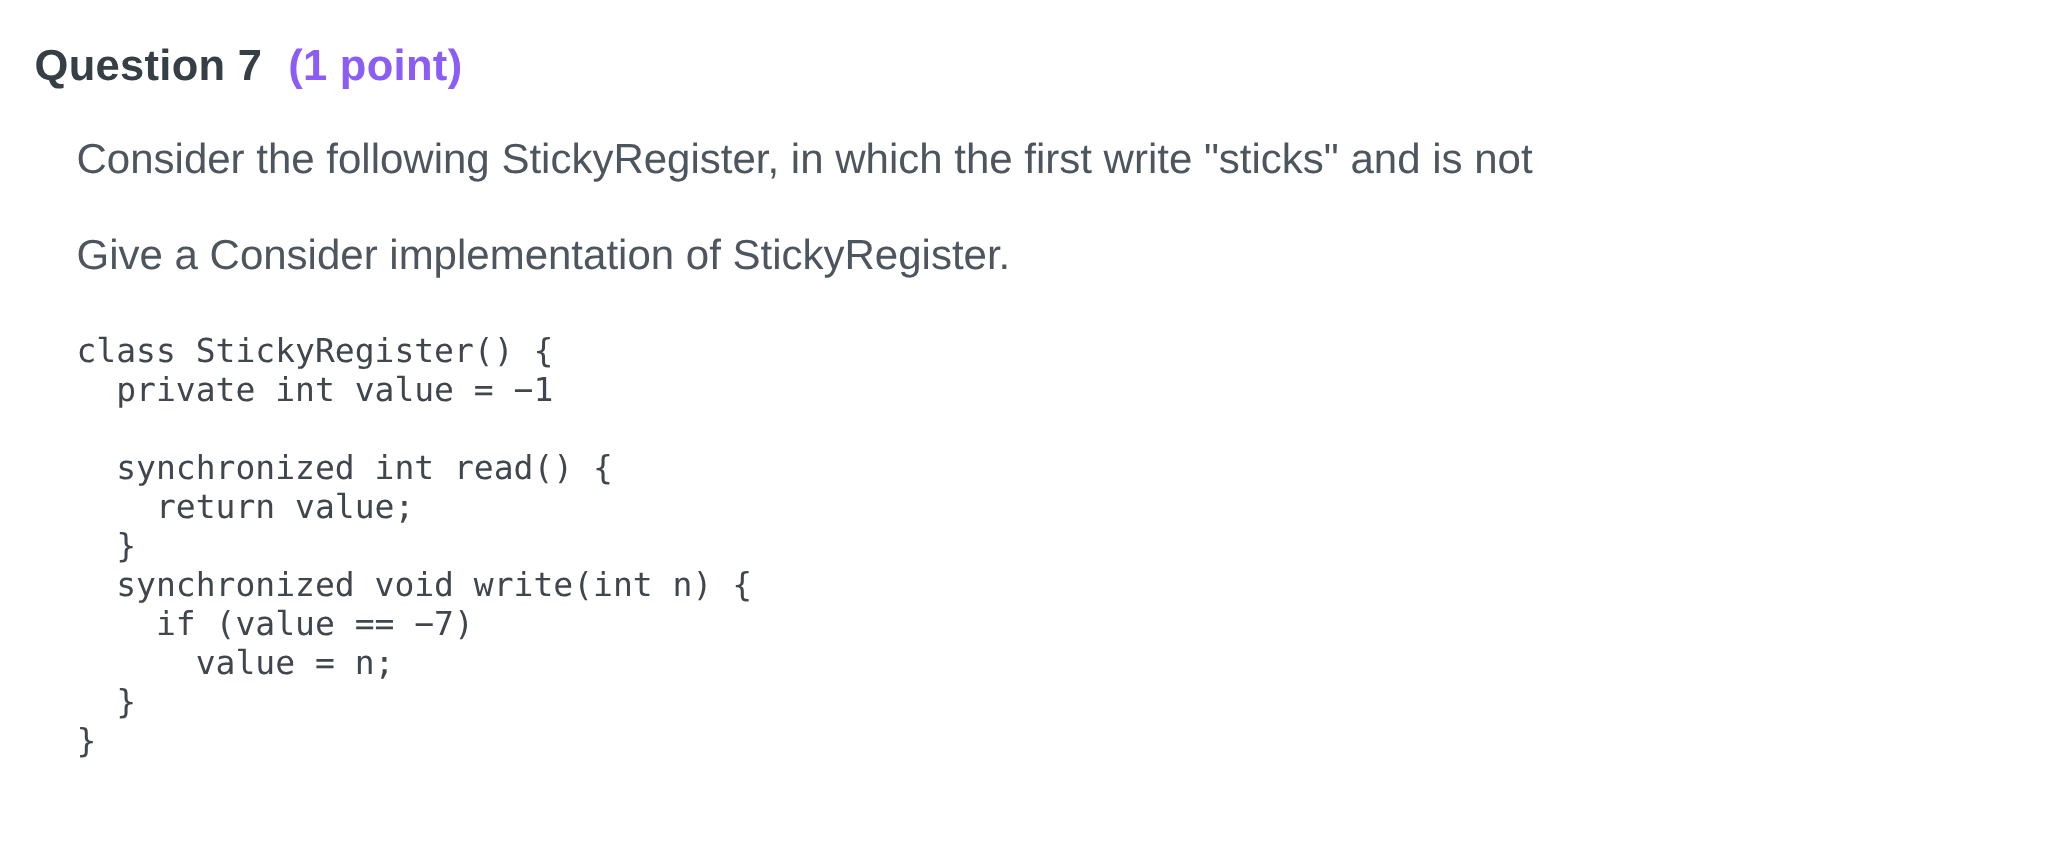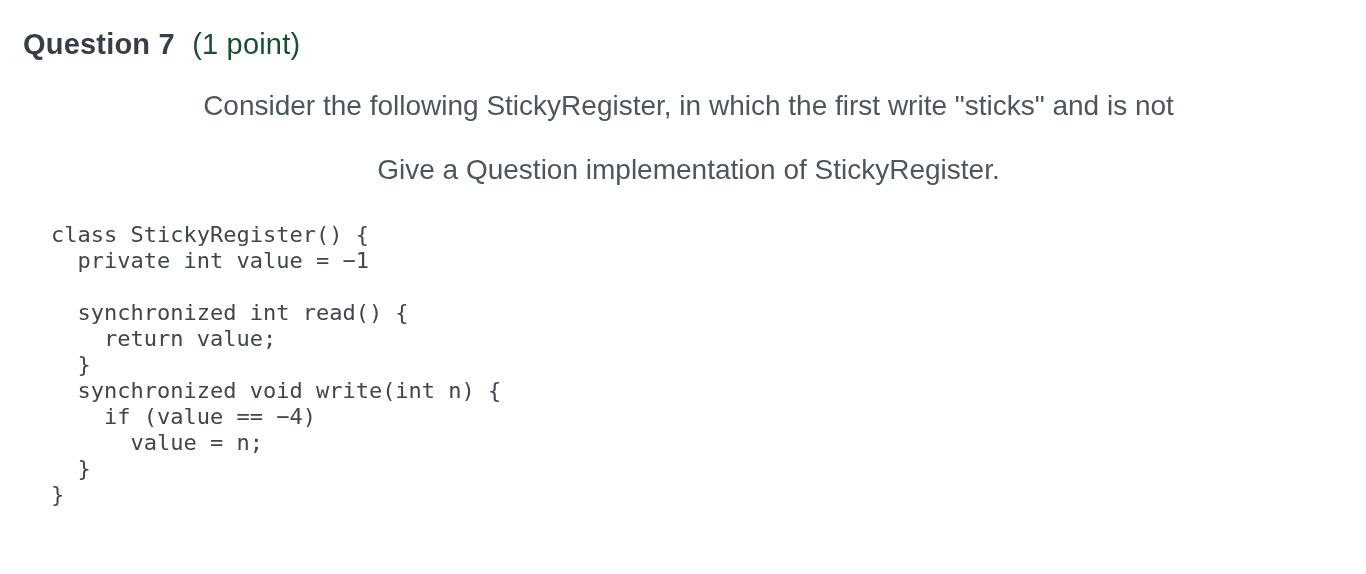--- a/index.html
+++ b/index.html
@@ -22,33 +22,32 @@
   }
   .question-header {
     margin: 0;
     font-size: 29px;
     line-height: 36px;
     font-weight: 700;
     color: #363e46;
     letter-spacing: 0.2px;
   }
   .question-points {
-    font-weight: 400;
+    font-weight: 700;
     margin-left: 9px;
-    color: #14532d;
+    color: #8b5cf6;
   }
   .question-body {
     padding-left: 28px;
   }
   .para {
     margin: 0;
     font-size: 28px;
     line-height: 39px;
     color: #4d565e;
-    text-align: center;
   }
   .para .line {
     display: block;
     white-space: nowrap;
   }
   .intro-para { margin-top: 24px; }
   .task-para  { margin-top: 25px; }
   .code-block {
     margin: 33px 0 0 0;
     font-family: "DejaVu Sans Mono", monospace;
@@ -67,29 +66,29 @@
     <span class="question-title">Question 7</span>
     <span class="question-points">(1 point)</span>
   </h2>
 
   <div class="question-body">
 
     <p class="para intro-para">
       <span class="line">Consider the following StickyRegister, in which the first write "sticks" and is not</span>
     </p>
 
-    <p class="para task-para">Give a Question implementation of StickyRegister.</p>
+    <p class="para task-para">Give a Consider implementation of StickyRegister.</p>
 
     <pre class="code-block">class StickyRegister() {
   private int value = −1
 
   synchronized int read() {
     return value;
   }
   synchronized void write(int n) {
-    if (value == −4)
+    if (value == −7)
       value = n;
   }
 }</pre>
 
   </div>
 
 </div>
 
 </body></html>

